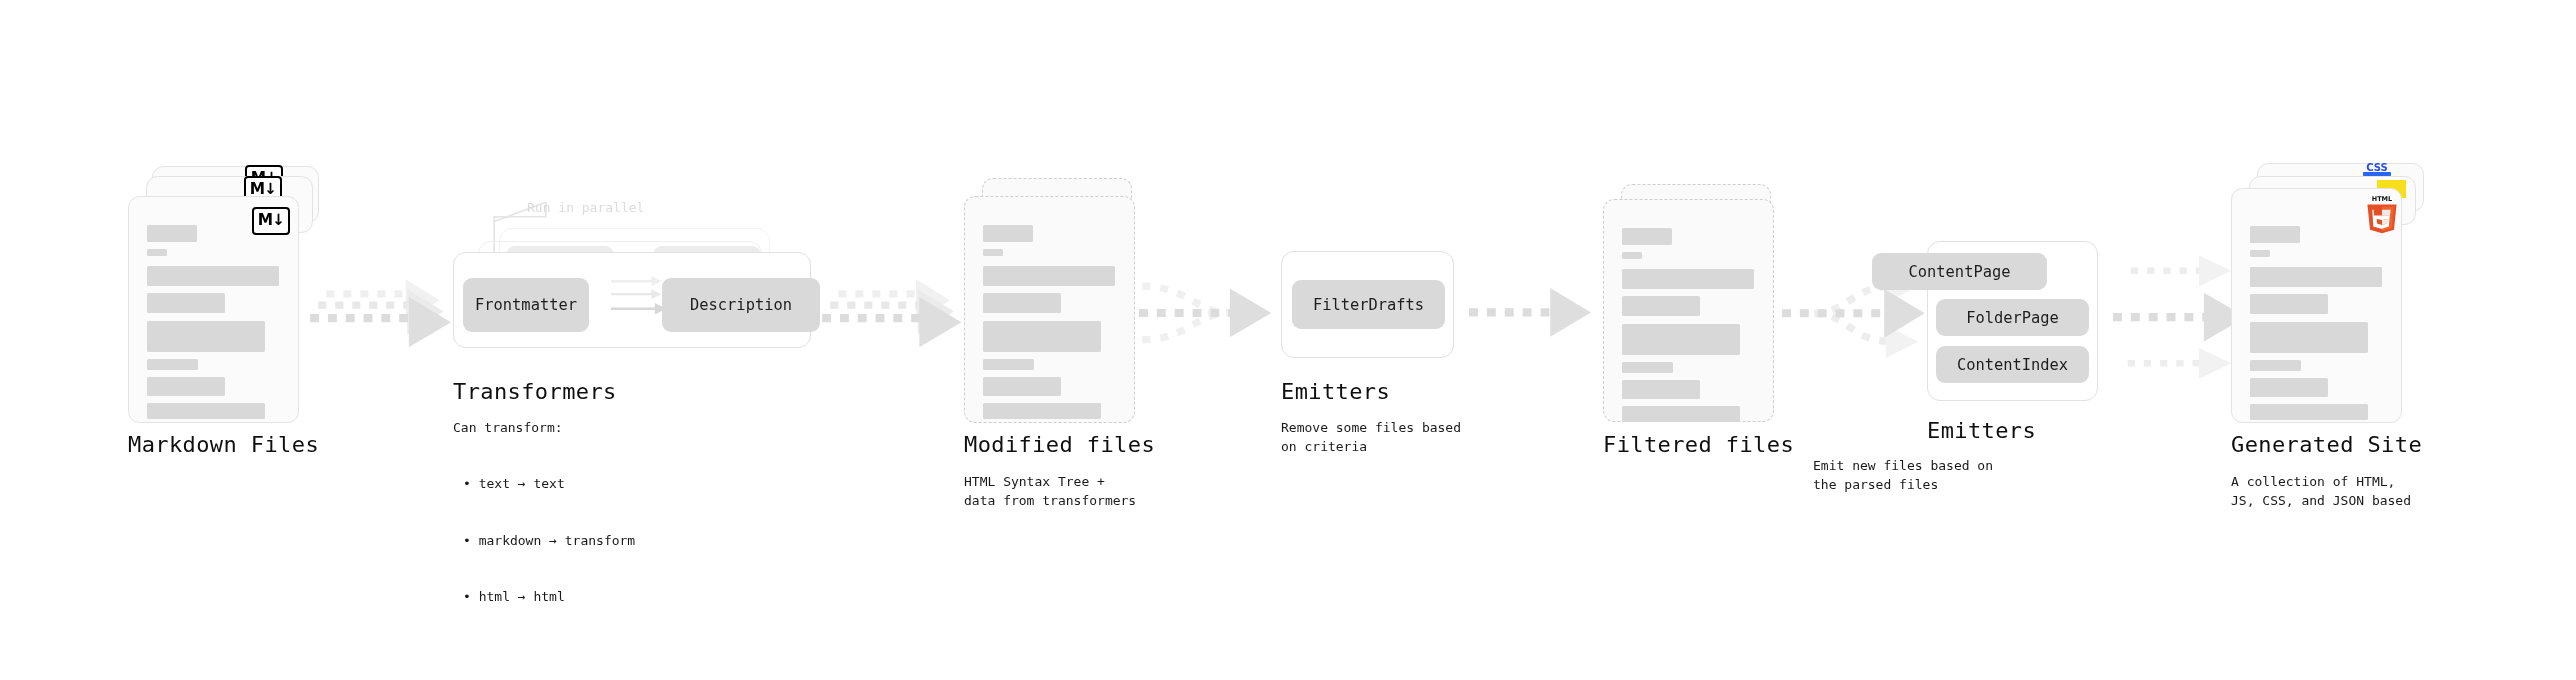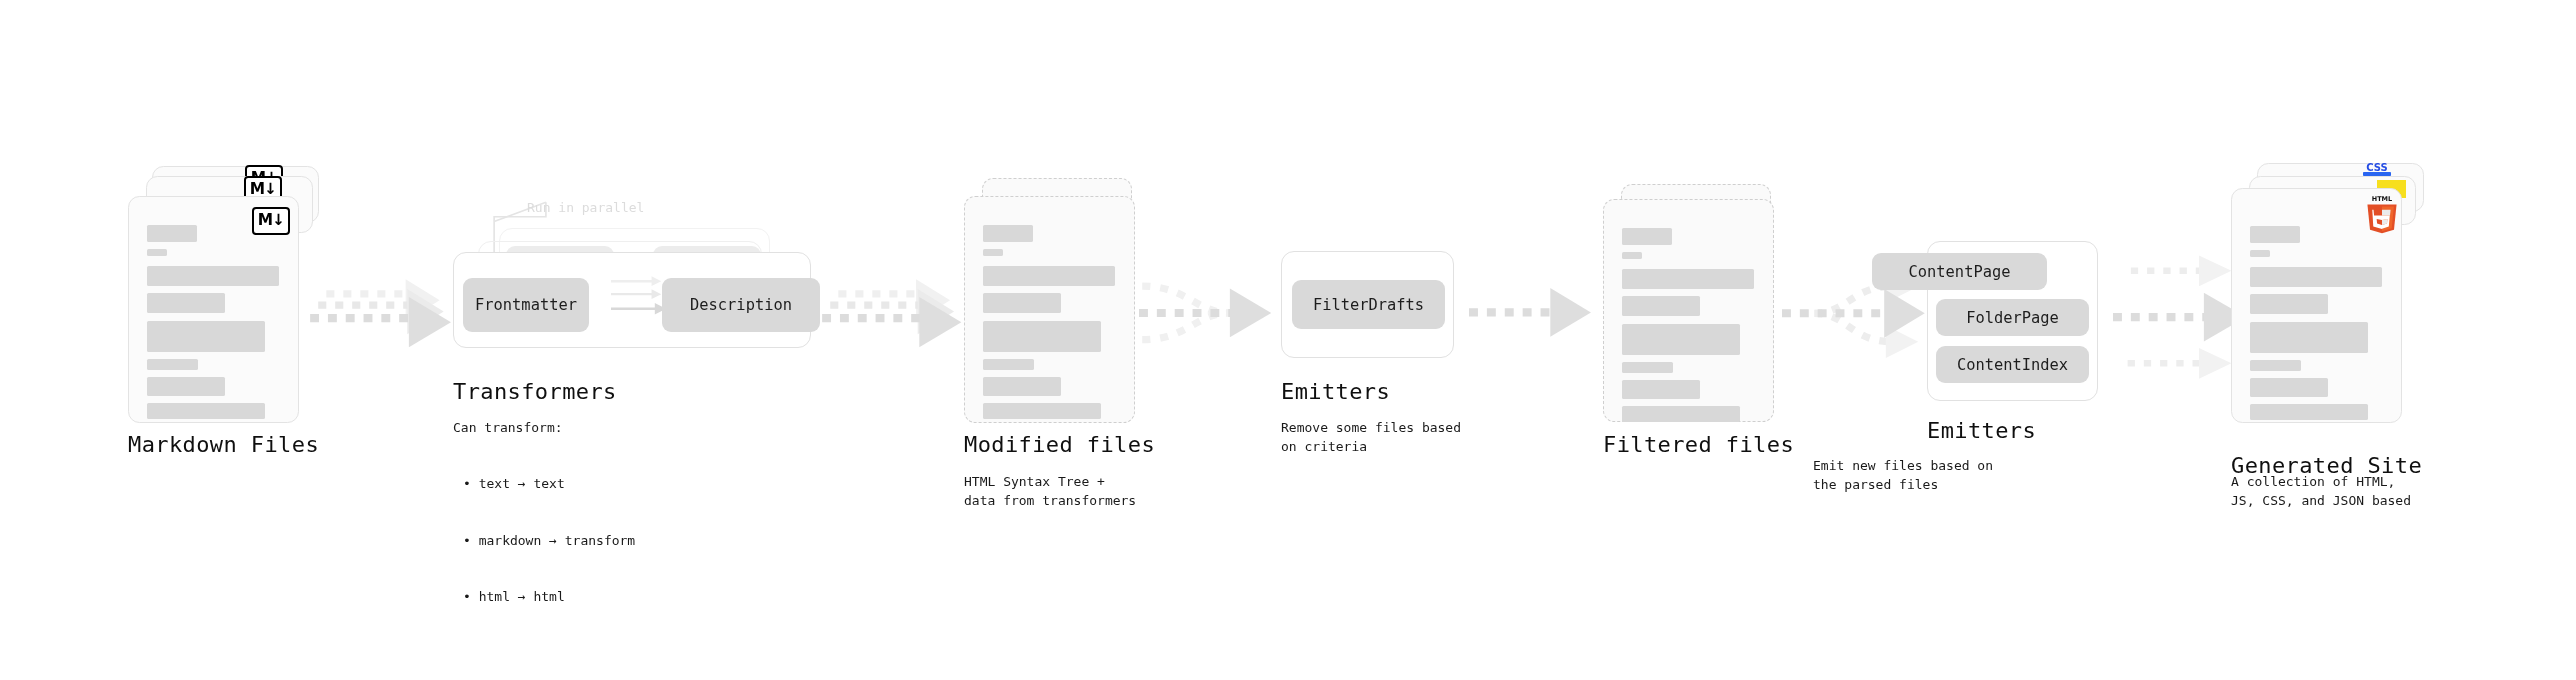--- a/index.html
+++ b/index.html
@@ -324,19 +324,19 @@
         <path d="M21 16.5 L21 47 L33 43.3 L35.7 16.5 Z" fill="#ef652a"></path>
         <path d="M21 20.5 L10.5 20.5 L11.2 27.5 L21 27.5 L21 33 L14.4 31.9
                  L14.9 37.5 L21 39.2 L21 44 L10.2 41 L9 20.5 Z" fill="#ffffff"></path>
         <path d="M21 20.5 L31.6 20.5 L30.9 27.5 L21 27.5 Z" fill="#ebebeb"></path>
         <path d="M21 33 L21 39.2 L27.2 37.5 L27.8 31.9 Z" fill="#ebebeb"></path>
         <path d="M21 33 L27.8 31.9 L28.6 27.5 L30.9 27.5 L29.6 41 L21 44 Z" fill="#ffffff" opacity="0"></path>
         <path d="M30.6 27.5 L29.4 41 L21 43.8 L21 39.2 L27.2 37.5 L27.8 31.9 L21 33 L21 27.5 Z" fill="#ffffff"></path>
       </svg>
     </div>
 
-    <div class="title" style="left:2231px;top:432px;margin-top:21px;">Generated Site</div>
+    <div class="title" style="left:2231px;top:432px;">Generated Site</div>
     <div class="sub" style="left:2231px;top:473px;">A collection of HTML,
 JS, CSS, and JSON based</div>
   </div>
 
 </div>
 
 
 </body></html>

